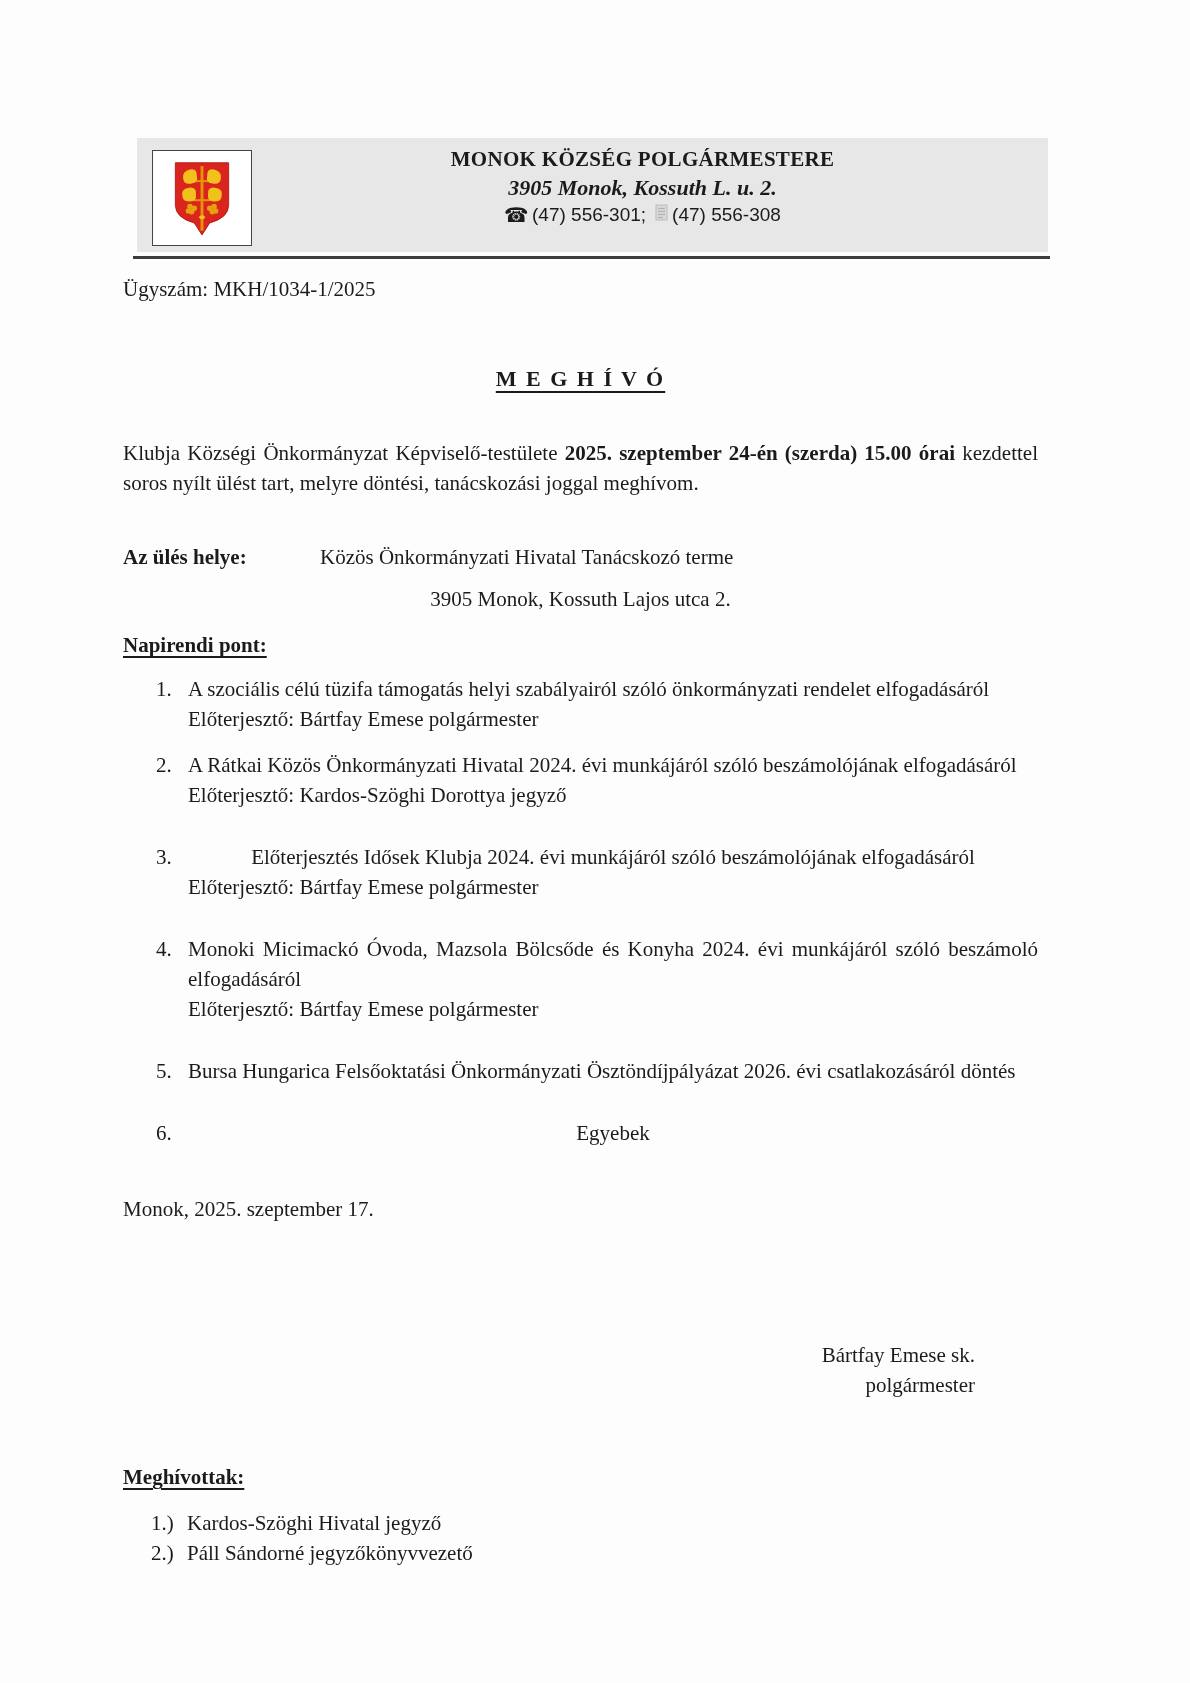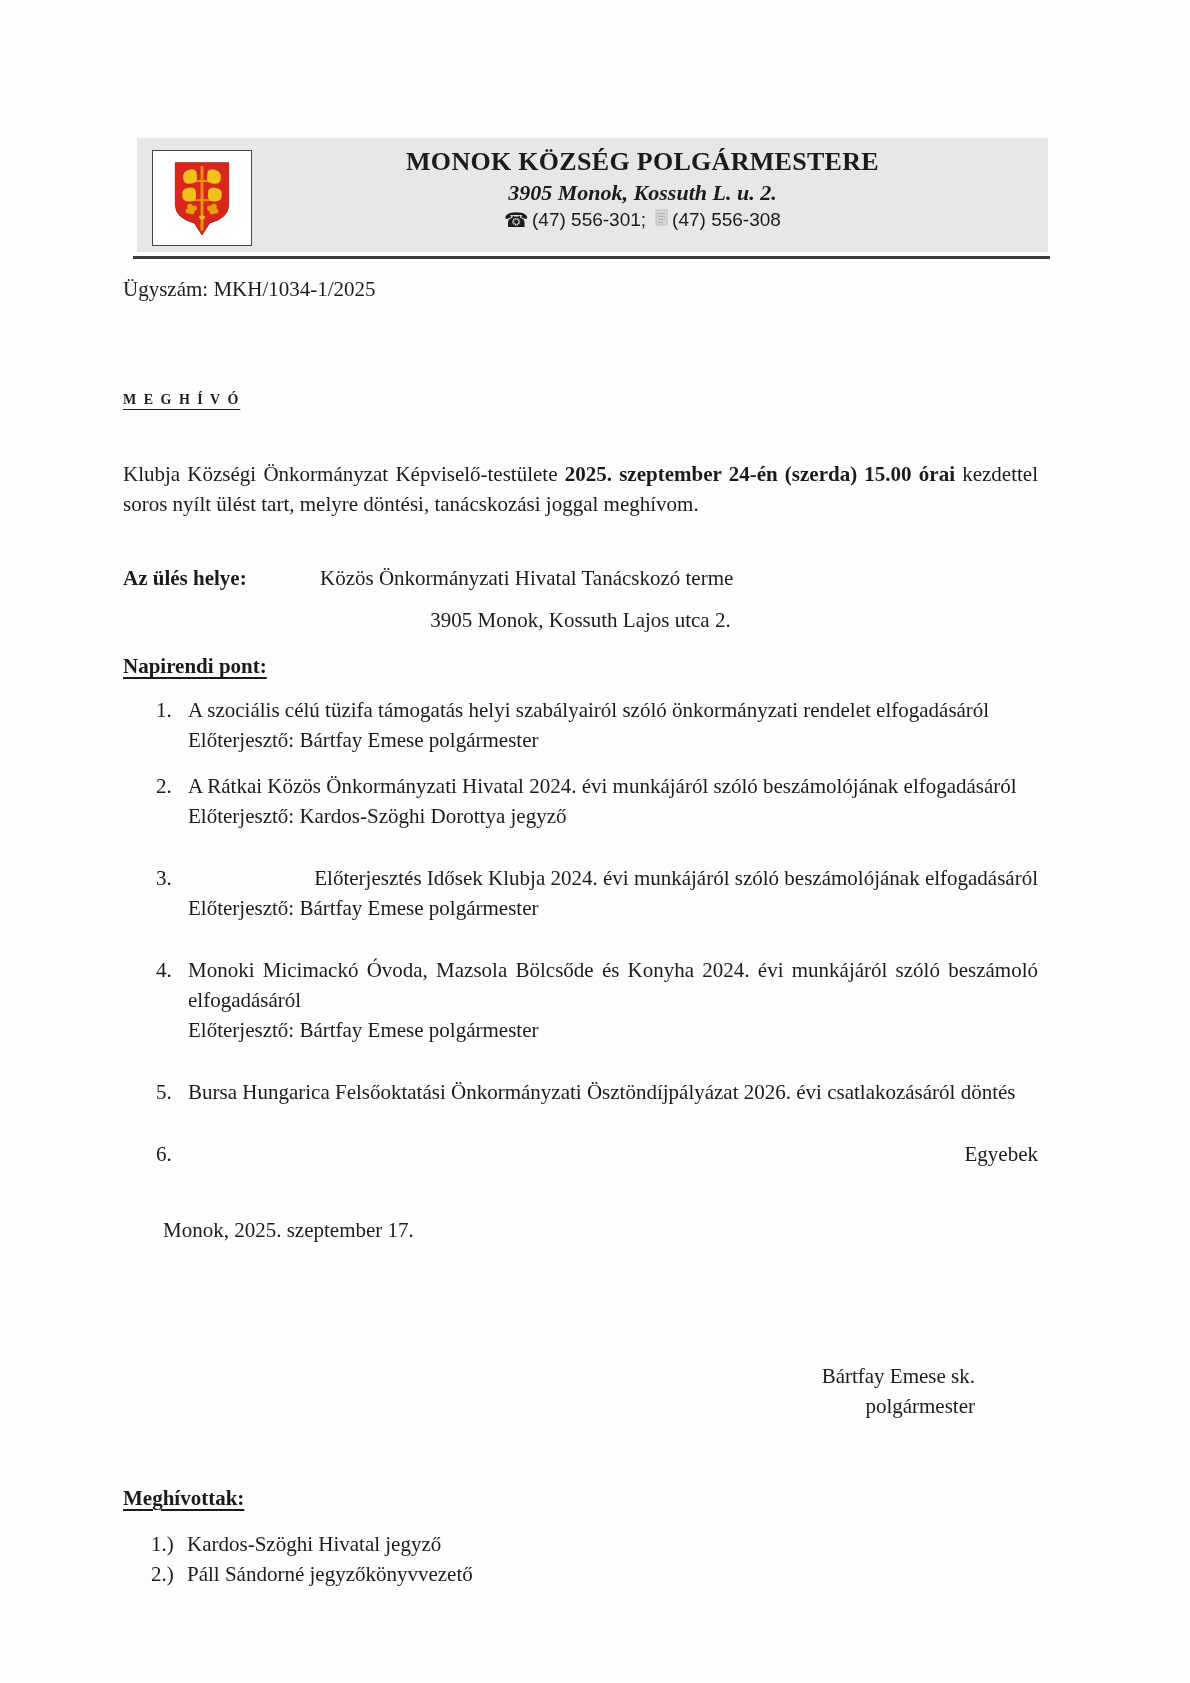--- a/index.html
+++ b/index.html
@@ -32,21 +32,21 @@
     border:1px solid #444;
     display:flex;align-items:center;justify-content:center;
   }
   .coa-box svg{display:block;}
   .lh-text{
     position:absolute;
     left:120px; right:20px; top:7px;
     text-align:center;
   }
   .lh-org{
-    font-size:26px;
+    font-size:21px;
     font-weight:bold;
     letter-spacing:.3px;
     margin-top:2px;
   }
   .lh-addr{
     font-size:22px;
     font-weight:bold;
     font-style:italic;
     margin-top:3px;
   }
@@ -67,24 +67,24 @@
   
   .content{
     position:absolute;
     left:123px; top:274px;
     width:915px;
     font-size:21px;
     line-height:30px;
   }
   .case-number{margin:0 0 0 0;}
   .doc-title{
-    text-align:left;
-    font-weight:bold;
-    font-size:14px;
-    margin-top:81px;
+    text-align:center;
+    font-weight:bold;
+    font-size:22px;
+    margin-top:60px;
   }
   .doc-title span{
     letter-spacing:2px;
     text-decoration:underline;
     text-underline-offset:5px;
   }
   .intro{
     margin-top:44px;
     text-align:justify;
   }
@@ -106,22 +106,22 @@
   .agenda-list{margin-top:14px;}
   .agenda-item{
     display:flex;
     margin-bottom:16px;
   }
   .agenda-item.sp{margin-top:32px;}
   .agenda-num{width:32px;flex:none;padding-left:0;}
   .agenda-list{padding-left:33px;}
   .agenda-body{flex:1;}
   .agenda-text{text-align:justify;}
-  .agenda-text.nojust{text-align:right;}
-  .dateline{margin-top:46px;margin-left:40px;}
+  .agenda-text.nojust{text-align:center;}
+  .dateline{margin-top:46px;}
   .signature{
     margin-top:116px;
     margin-left:612px;
     width:240px;
     text-align:right;
   }
   .invitees-heading{margin-top:62px;}
   .invitee-list{margin-top:16px;padding-left:28px;}
   .invitee{display:flex;}
   .invitee-num{width:36px;flex:none;}

